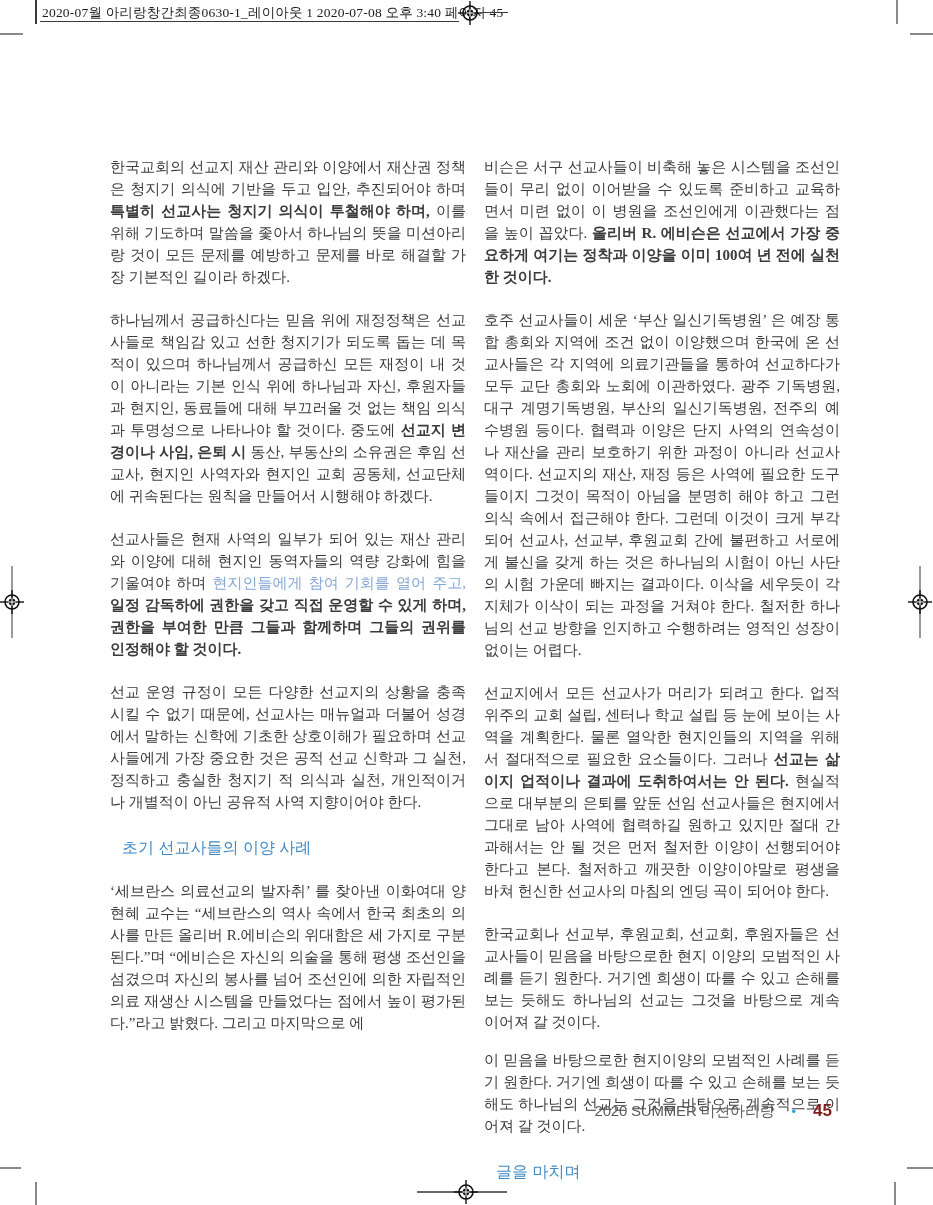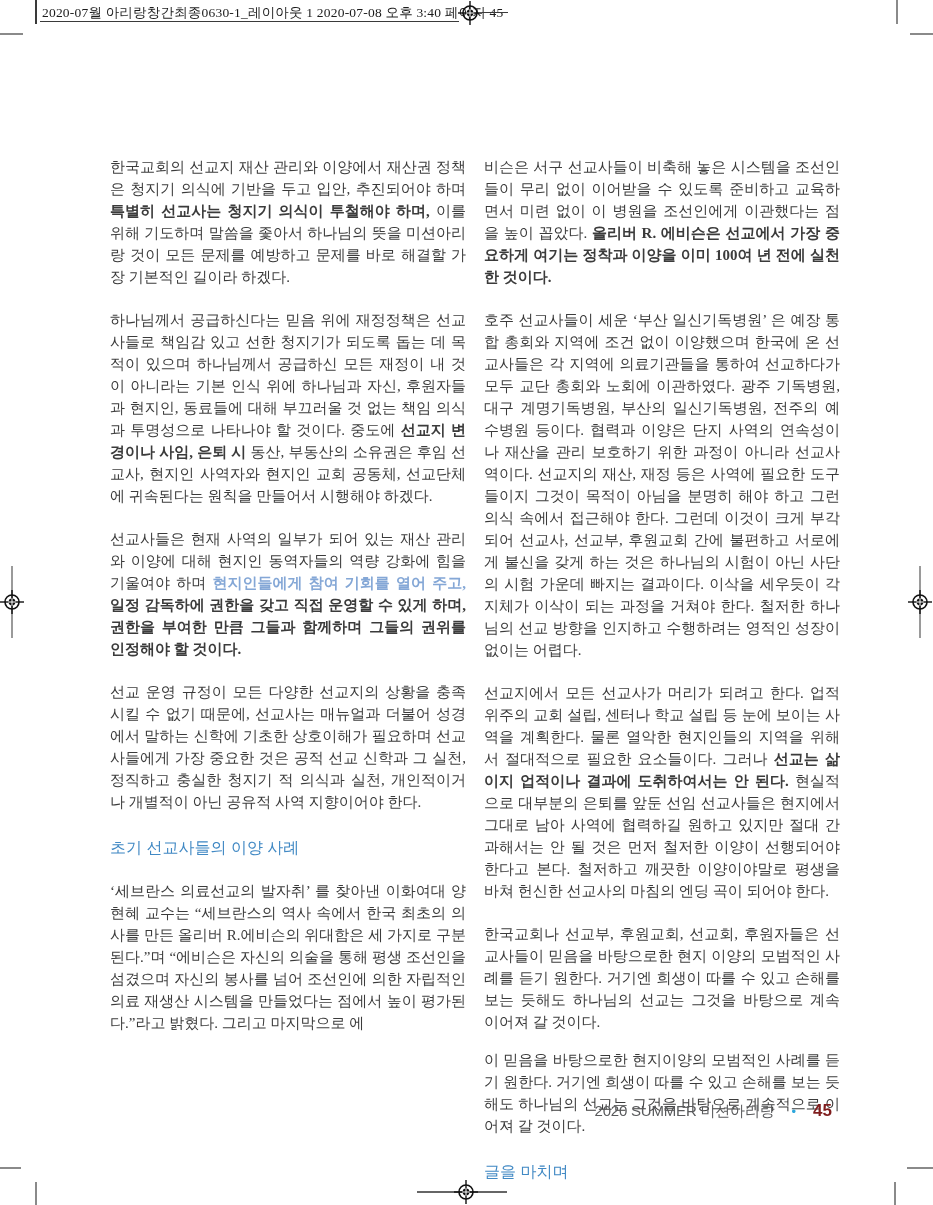--- a/index.html
+++ b/index.html
@@ -31,28 +31,28 @@
   .col p{
     margin:21px 0 0 0;
     font-size:15px;line-height:22px;
     text-align:justify;
     color:var(--body-text,#3b3b3b);
     word-break:break-all;
   }
   .col > :first-child{margin-top:0;}
   .col p.tight{margin-top:16px;}
   .col h3{
-    margin:24px 0 11px 0;
+    margin:24px 0 11px 12px;
     font-size:16px;line-height:22px;font-weight:700;
     color:var(--heading-blue,#4189c4);
     font-family:"Liberation Sans","DejaVu Sans",sans-serif;
   }
   .seg-n{font-weight:normal;}
   .seg-b{font-weight:700;}
-  .seg-blue{font-weight:700;color:var(--inline-blue,#84a7d6);margin-top:26px;}
+  .seg-blue{font-weight:400;color:var(--inline-blue,#84a7d6);margin-top:26px;}
   
   .footer{
     position:absolute;top:1101px;right:101px;
     display:flex;align-items:baseline;gap:17px;
     font-family:"Liberation Sans","DejaVu Sans",sans-serif;
     white-space:nowrap;
     justify-content:space-between;
   }
   .footer .issue{font-size:15px;color:var(--footer-gray,#58595b);letter-spacing:-0.2px;}
   .footer .dot{font-size:13px;color:var(--bullet-blue,#2da7dc);}

